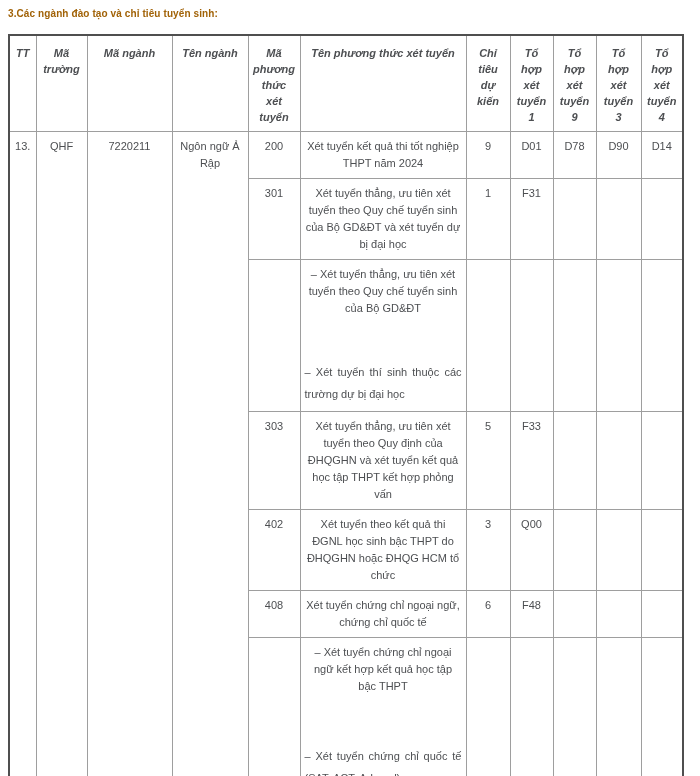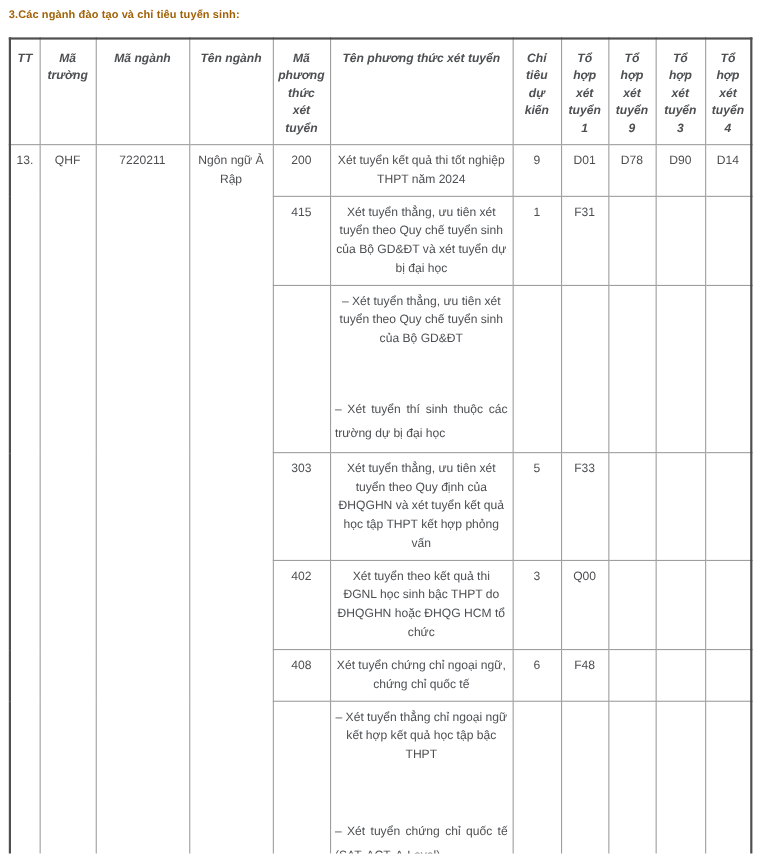--- a/index.html
+++ b/index.html
@@ -108,21 +108,21 @@
         <td>200</td>
         <td class="method-name">Xét tuyển kết quả thi tốt nghiệp THPT năm 2024</td>
         <td>9</td>
         <td>D01</td>
         <td>D78</td>
         <td>D90</td>
         <td>D14</td>
       </tr>
 
       <tr class="row-m301">
-        <td>415</td>
+        <td>301</td>
         <td class="method-name">Xét tuyển thẳng, ưu tiên xét tuyển theo Quy chế tuyển sinh của Bộ GD&amp;ĐT và xét tuyển dự bị đại học</td>
         <td>1</td>
         <td>F31</td>
         <td></td>
         <td></td>
         <td></td>
       </tr>
 
       <tr class="row-sub1">
         <td></td>
@@ -163,21 +163,21 @@
         <td>6</td>
         <td>F48</td>
         <td></td>
         <td></td>
         <td></td>
       </tr>
 
       <tr class="row-sub2">
         <td></td>
         <td class="details-cell">
-          <p class="p-center">– Xét tuyển thẳng chỉ ngoại ngữ kết hợp kết quả học tập bậc THPT</p>
+          <p class="p-center">– Xét tuyển chứng chỉ ngoại ngữ kết hợp kết quả học tập bậc THPT</p>
           <p class="p-justify gap-xl">– Xét tuyển chứng chỉ quốc tế (SAT, ACT, A-Level)</p>
           <p class="p-justify gap-sm">– Xét tuyển chứng chỉ ngoại ngữ kết hợp kết quả thi tốt nghiệp THPT năm 2024</p>
         </td>
         <td></td>
         <td></td>
         <td></td>
         <td></td>
         <td></td>
       </tr>
 

